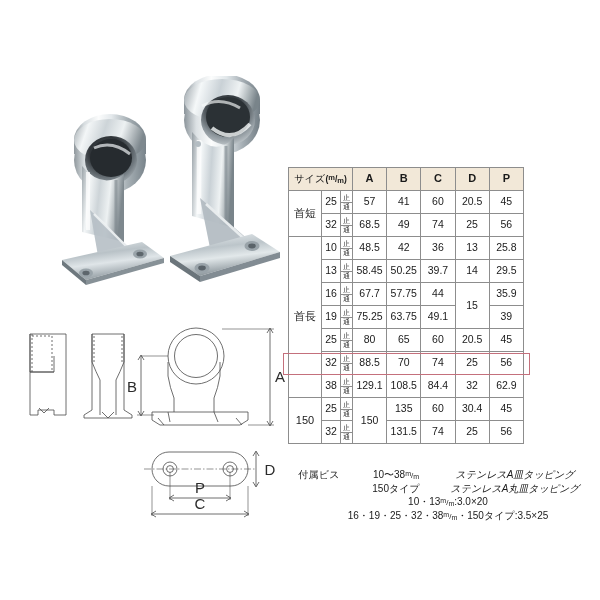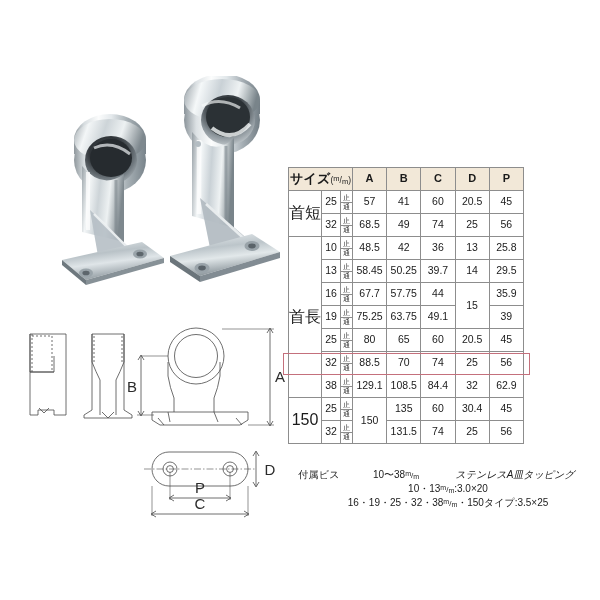--- a/index.html
+++ b/index.html
@@ -47,27 +47,27 @@
     font-size:11px;
   }
   th.c-size{width:56px;}
   th.c-a,th.c-b,th.c-c{width:30px;}
   th.c-d{width:30px;}
   th.c-p{width:30px;}
   col.grp{width:30px;}
   col.num{width:17px;}
   col.tt{width:11px;}
 
-  .hdr-size{font-size:13px;font-weight:bold;letter-spacing:.2px;}
-  .unit{font-size:8.5px;font-weight:normal;}
+  .hdr-size{font-size:10px;font-weight:normal;letter-spacing:.2px;}
+  .unit{font-size:8.5px;font-weight:bold;}
   .unit sup{font-size:7.5px;vertical-align:2px;}
   .unit sub{font-size:7.5px;vertical-align:-1px;}
 
   td.grp-label{
-    font-size:16px;width:30px;letter-spacing:0;
+    font-size:11px;width:30px;letter-spacing:0;
   }
   td.grp-label .vert{
     display:inline-block;line-height:1.02;
   }
   td.num{font-size:10.5px;width:17px;}
   td.tt{
     width:11px;font-size:7px;line-height:0.95;
     padding:0;
   }
   td.tt .tt-top{display:block;border-bottom:1px solid #8d8d8d;padding:1px 0 0;}
@@ -486,20 +486,25 @@
 
     <div class="row-highlight"></div>
   </div>
 
   <div class="notes">
     <div class="nrow">
       <span class="nlabel">付属ビス</span>
       <span class="nmid"><span>10〜38</span><span class="sm"><sup>m</sup>/<sub>m</sub></span></span>
       <span class="nright">ステンレスA皿タッピング</span>
     </div>
+    <div class="nrow">
+      <span class="nlabel"></span>
+      <span class="nmid">150タイプ</span>
+      <span class="nright">ステンレスA丸皿タッピング</span>
+    </div>
     <div class="nsub">
       <span>10・13</span><span class="sm"><sup>m</sup>/<sub>m</sub></span><span>:3.0×20</span>
     </div>
     <div class="nsub">
       <span>16・19・25・32・38</span><span class="sm"><sup>m</sup>/<sub>m</sub></span><span>・150タイプ:3.5×25</span>
     </div>
   </div>
 
 </div>
 

